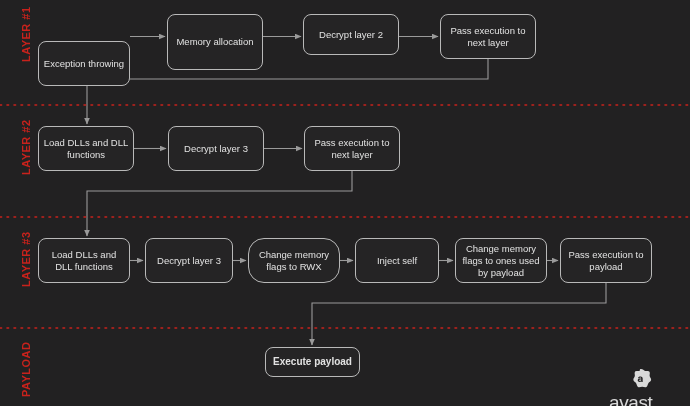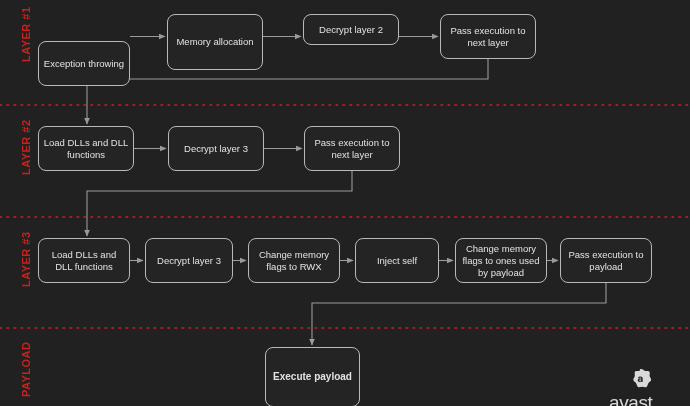--- a/index.html
+++ b/index.html
@@ -120,21 +120,21 @@
   <div class="layer-label" style="left:20px; top:175px;">LAYER #2</div>
   <div class="layer-label" style="left:20px; top:287px;">LAYER #3</div>
   <div class="layer-label" style="left:20px; top:397px;">PAYLOAD</div>
 
   <div class="node" style="left:38px; top:14px; width:92px; height:45px;margin-top:27px;">
     <span>Exception throwing</span>
   </div>
   <div class="node" style="left:167px; top:14px; width:96px; height:56px;">
     <span>Memory allocation</span>
   </div>
-  <div class="node" style="left:303px; top:14px; width:96px; height:31px;">
+  <div class="node" style="left:303px; top:14px; width:96px; height:41px;">
     <span>Decrypt layer 2</span>
   </div>
   <div class="node" style="left:440px; top:14px; width:96px; height:45px;">
     <span>Pass execution to next layer</span>
   </div>
 
   <div class="node" style="left:38px; top:126px; width:96px; height:45px;">
     <span>Load DLLs and DLL functions</span>
   </div>
   <div class="node" style="left:168px; top:126px; width:96px; height:45px;">
@@ -143,34 +143,34 @@
   <div class="node" style="left:304px; top:126px; width:96px; height:45px;">
     <span>Pass execution to next layer</span>
   </div>
 
   <div class="node" style="left:38px; top:238px; width:92px; height:45px;">
     <span>Load DLLs and DLL functions</span>
   </div>
   <div class="node" style="left:145px; top:238px; width:88px; height:45px;">
     <span>Decrypt layer 3</span>
   </div>
-  <div class="node" style="left:248px; top:238px; width:92px; height:45px;">
+  <div class="node" style="left:248px; top:238px; width:92px; height:45px;border-radius:16px;">
     <span>Change memory flags to RWX</span>
   </div>
   <div class="node" style="left:355px; top:238px; width:84px; height:45px;">
     <span>Inject self</span>
   </div>
   <div class="node" style="left:455px; top:238px; width:92px; height:45px;">
     <span>Change memory flags to ones used by payload</span>
   </div>
   <div class="node" style="left:560px; top:238px; width:92px; height:45px;">
     <span>Pass execution to payload</span>
   </div>
 
-  <div class="node bold" style="left:265px; top:347px; width:95px; height:60px;">
+  <div class="node bold" style="left:265px; top:347px; width:95px; height:30px;">
     <span>Execute payload</span>
   </div>
 
   <div id="brand" style="left:609px; top:368px;">
     <svg class="mark" width="22" height="22" viewBox="0 0 64 64">
       <path fill="#d9d9d9" d="M32 3c5.6 0 8.2 4.4 12.3 5.6 4.1 1.2 9.3-1.2 12.2 2.5 2.9 3.7-.2 8.3.6 12.4.8 4.1 5.1 7 4.3 11.4-.8 4.4-5.7 5.6-8 9.3-2.3 3.7-1.9 8.9-5.7 11.1-3.8 2.2-7.8-1.1-12.1-1.1-4.3 0-8.3 3.3-12.1 1.1-3.8-2.2-3.4-7.4-5.7-11.1-2.3-3.7-7.2-4.9-8-9.3-.8-4.4 3.5-7.3 4.3-11.4.8-4.1-2.3-8.7.6-12.4C17.6 7.4 22.8 9.8 26.9 8.6 31 7.4 26.4 3 32 3z"></path>
       <path fill="#222122" d="M30.5 24.5c3.8 0 6.4 2.3 6.4 6.3v9.6h-3.6l-.3-1.9c-1 1.4-2.7 2.3-4.8 2.3-3.5 0-5.8-2-5.8-4.9 0-3.1 2.5-5 6.7-5h3.6v-.5c0-1.8-1-2.8-2.8-2.8-1.6 0-2.6.8-2.9 2h-3.8c.4-3.1 3.1-5.1 7.3-5.1zm2.2 9.3h-3.2c-1.8 0-2.8.7-2.8 1.9 0 1.2.9 1.9 2.4 1.9 2.1 0 3.6-1.4 3.6-3.4v-.4z"></path>
     </svg>
     <span class="wordmark">avast</span>
   </div>

